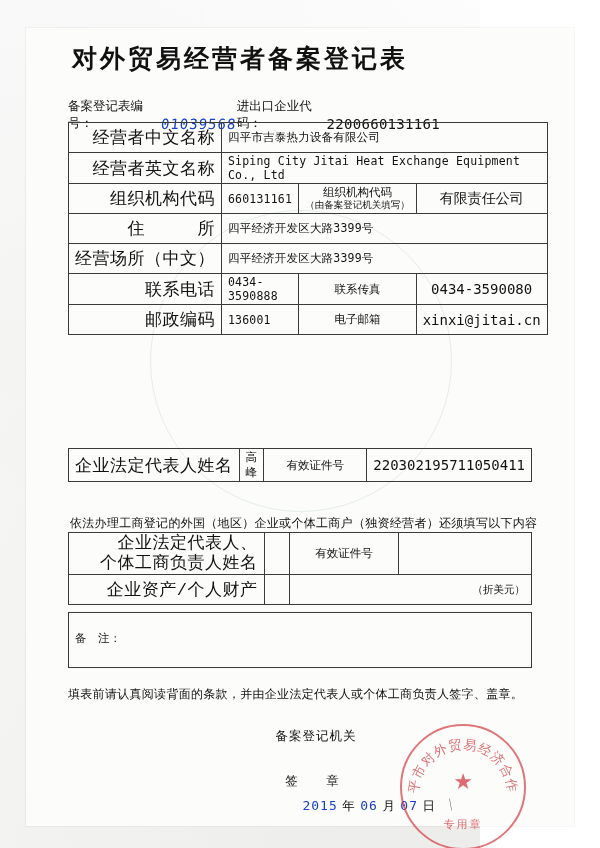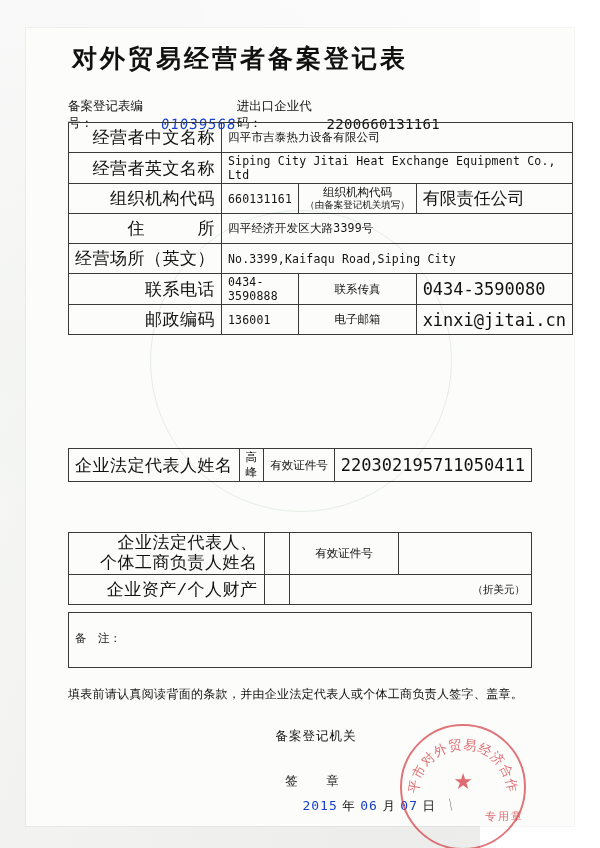--- a/index.html
+++ b/index.html
@@ -88,21 +88,22 @@
     font-family:"DejaVu Sans Mono", monospace;
     font-size:11.5px;
     letter-spacing:0.2px;
   }
   td.lab2{
     width:96px;text-align:center;white-space:nowrap;
   }
   td.val2{
     width:120px;
     font-family:"DejaVu Sans Mono", monospace;
-    font-size:17px;
+    font-size:14px;
+    text-align:center;
   }
   .sec{
     font-size:12px;
     padding:3px 0 2px 2px;
     color:#111;
     letter-spacing:0.5px;
   }
   .two-line{line-height:1.15;}
   .tiny{font-size:9.5px;}
   .right-note{
@@ -159,22 +160,22 @@
   .seal .arc{
     position:absolute;left:0;top:0;width:122px;height:122px;
   }
   .seal .arc svg text{
     fill:rgba(206,32,40,0.8);
     font-family:"DejaVu Sans", sans-serif;
     font-size:13px;
     letter-spacing:1px;
   }
   .seal .bottom-txt{
-    position:absolute;left:0;right:0;bottom:24px;
-    text-align:right;
+    position:absolute;left:0;right:0;bottom:16px;
+    text-align:center;
     color:rgba(206,32,40,0.8);
     font-size:11px;
     letter-spacing:2px;
   }
   .corner-mark{
     position:absolute;right:22px;top:796px;
     color:#555;font-size:14px;transform:rotate(20deg);
   }
   .wm{
     position:absolute;left:150px;top:210px;
@@ -221,22 +222,22 @@
         <div>组织机构代码</div>
         <div class="tiny">（由备案登记机关填写）</div>
       </td>
       <td class="val2">有限责任公司</td>
     </tr>
     <tr>
       <td class="lab">住　　　所</td>
       <td class="val" colspan="3">四平经济开发区大路3399号</td>
     </tr>
     <tr>
-      <td class="lab">经营场所（英文）</td>
-      <td class="val" colspan="3">No.3399,Kaifaqu Road,Siping City</td>
+      <td class="lab">经营场所（中文）</td>
+      <td class="val" colspan="3">四平经济开发区大路3399号</td>
     </tr>
     <tr>
       <td class="lab">联系电话</td>
       <td class="val">0434-3590888</td>
       <td class="lab2">联系传真</td>
       <td class="val2">0434-3590080</td>
     </tr>
     <tr>
       <td class="lab">邮政编码</td>
       <td class="val">136001</td>
@@ -251,20 +252,21 @@
     <tbody>
         <tr>
       <td class="lab">企业法定代表人姓名</td>
       <td class="val">高峰</td>
       <td class="lab2">有效证件号</td>
       <td class="val2">220302195711050411</td>
     </tr>
   </tbody>
     </table>
 
+  <div class="foot-note sec" style="top:512px;">依法办理工商登记的外国（地区）企业或个体工商户（独资经营者）还须填写以下内容</div>
 
   <table class="main" style="top:532px;">
     <tbody>
         <tr>
       <td class="lab two-line" style="height:38px;padding-left:31px;">
         <div>企业法定代表人、</div>
         <div>个体工商负责人姓名</div>
       </td>
       <td class="val"></td>
       <td class="lab2">有效证件号</td>

